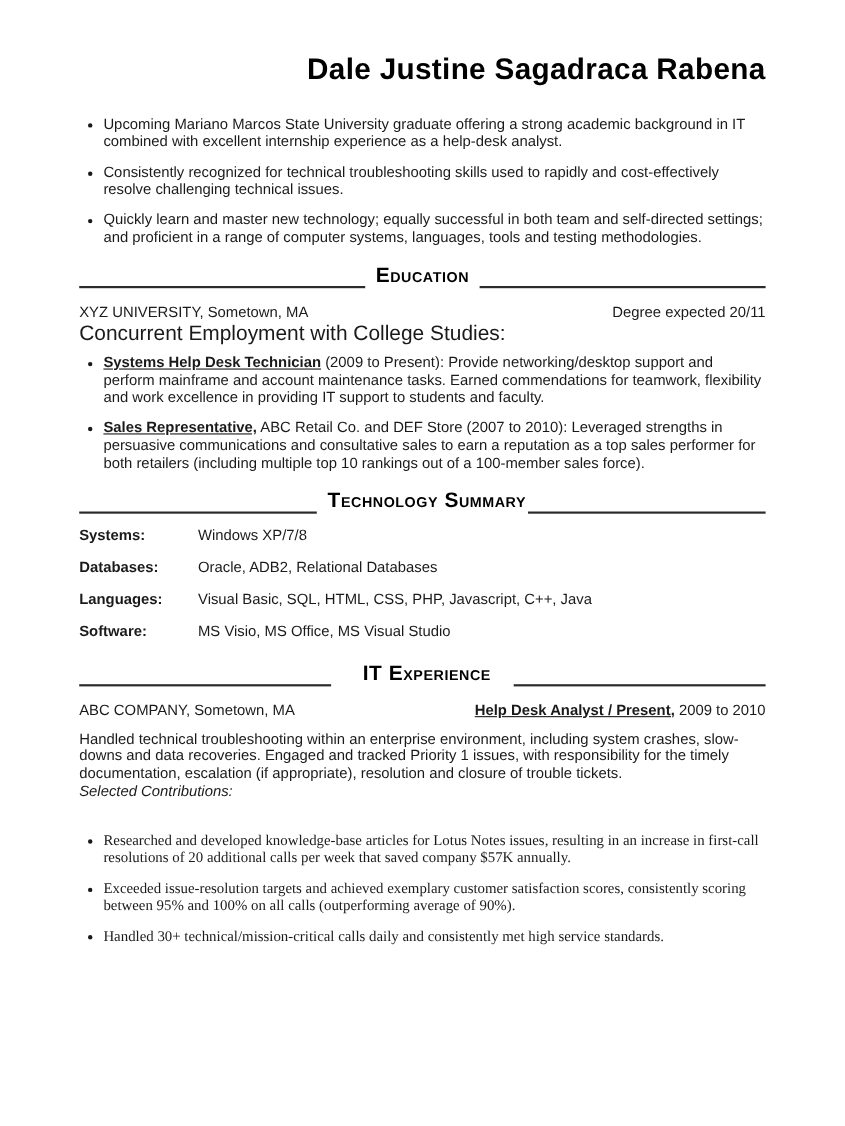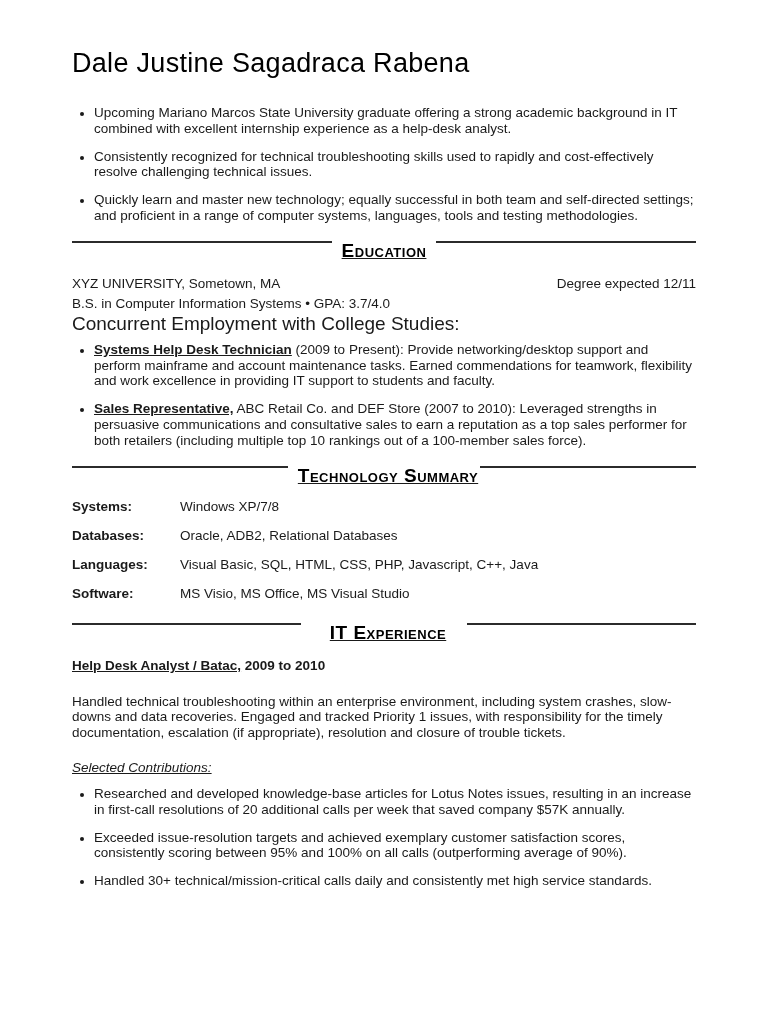--- a/index.html
+++ b/index.html
@@ -13,23 +13,23 @@
   }
   .page {
     width: 768px;
     height: 1024px;
     padding: 48px 72px 0 72px;
     background: #ffffff;
   }
 
   
   .name {
-    text-align: left;
+    text-align: right;
     font-size: 27px;
-    font-weight: normal;
+    font-weight: bold;
     color: #000000;
     letter-spacing: 0.3px;
     line-height: 1.15;
   }
   .contact-line {
     margin-top: 7px;
     text-align: center;
     font-size: 13.5px;
     line-height: 1.2;
     white-space: nowrap;
@@ -50,24 +50,23 @@
   ul.bullets li {
     font-size: 13.5px;
     line-height: 15.8px;
     margin-bottom: 12px;
   }
   ul.bullets li::marker { font-size: 12px; }
 
   
   .sec-header {
     display: flex;
-    align-items: flex-start;
+    align-items: flex-end;
     margin-top: 17px;
     margin-bottom: 12px;
-    text-decoration: underline;
   }
   .sec-header .rule {
     flex: 1 1 auto;
     border-top: 2px solid #2b2b2b;
     height: 0;
   }
   .sec-header .sec-title {
     flex: 0 0 auto;
     font-weight: bold;
     font-size: 19px;
@@ -106,34 +105,33 @@
     line-height: 16px;
   }
   .tech-label { font-weight: bold; }
 
   
   .exp-header-row { margin-top: 10px; }
   .exp-role {
     font-weight: bold;
     text-decoration: underline;
   }
-  .exp-dates { font-weight: bold; }
+  .exp-dates { font-weight: normal; }
   .exp-desc {
     font-size: 13.5px;
     line-height: 15.8px;
-    margin-top: 18px;
+    margin-top: 8px;
   }
   .contrib-label {
     font-style: italic;
-    text-decoration: underline;
     font-size: 13.5px;
     line-height: 17px;
-    margin-top: 18px;
+    margin-top: 0;
   }
-  ul.contribs { margin-top: 10px; }
+  ul.contribs { margin-top: 28px; font-family: Liberation Serif, serif; }
 </style>
 </head>
 <body>
 
 <div class="page">
 
   <div class="name">Dale Justine Sagadraca Rabena</div>
 
   <ul class="bullets">
     <li>Upcoming Mariano Marcos State University graduate offering a strong academic background in IT combined with excellent internship experience as a help-desk analyst.</li>
@@ -142,23 +140,22 @@
   </ul>
 
   <div class="sec-header">
     <div class="rule"></div>
     <div class="sec-title gap-both">Education</div>
     <div class="rule"></div>
   </div>
 
   <div class="row-split">
     <span>XYZ UNIVERSITY, Sometown, MA</span>
-    <span>Degree expected 12/11</span>
+    <span>Degree expected 20/11</span>
   </div>
-  <div class="edu-line">B.S. in Computer Information Systems  •  GPA: 3.7/4.0</div>
   <div class="italic-note">Concurrent Employment with College Studies:</div>
 
   <ul class="bullets jobs">
     <li><span class="job-title">Systems Help Desk Technician</span><span> (2009 to Present): Provide networking/desktop support and perform mainframe and account maintenance tasks. Earned commendations for teamwork, flexibility and work excellence in providing IT support to students and faculty.</span></li>
     <li><span class="job-title">Sales Representative,</span><span> ABC Retail Co. and DEF Store (2007 to 2010): Leveraged strengths in persuasive communications and consultative sales to earn a reputation as a top sales performer for both retailers (including multiple top 10 rankings out of a 100-member sales force).</span></li>
   </ul>
 
   <div class="sec-header">
     <div class="rule"></div>
     <div class="sec-title gap-left">Technology Summary</div>
@@ -176,21 +173,22 @@
     <div class="tech-value">MS Visio, MS Office, MS Visual Studio</div>
   </div>
 
   <div class="sec-header" style="margin-top:21px;gap:19px;">
     <div class="rule"></div>
     <div class="sec-title gap-left">IT Experience</div>
     <div class="rule"></div>
   </div>
 
   <div class="row-split exp-header-row">
-    <span><span class="exp-role">Help Desk Analyst / Batac,</span><span class="exp-dates"> 2009 to 2010</span></span>
+    <span>ABC COMPANY, Sometown, MA</span>
+    <span><span class="exp-role">Help Desk Analyst / Present,</span><span class="exp-dates"> 2009 to 2010</span></span>
   </div>
 
   <div class="exp-desc">Handled technical troubleshooting within an enterprise environment, including system crashes, slow-downs and data recoveries. Engaged and tracked Priority 1 issues, with responsibility for the timely documentation, escalation (if appropriate), resolution and closure of trouble tickets.</div>
   <div class="contrib-label">Selected Contributions:</div>
 
   <ul class="bullets contribs">
     <li>Researched and developed knowledge-base articles for Lotus Notes issues, resulting in an increase in first-call resolutions of 20 additional calls per week that saved company $57K annually.</li>
     <li>Exceeded issue-resolution targets and achieved exemplary customer satisfaction scores, consistently scoring between 95% and 100% on all calls (outperforming average of 90%).</li>
     <li>Handled 30+ technical/mission-critical calls daily and consistently met high service standards.</li>
   </ul>

